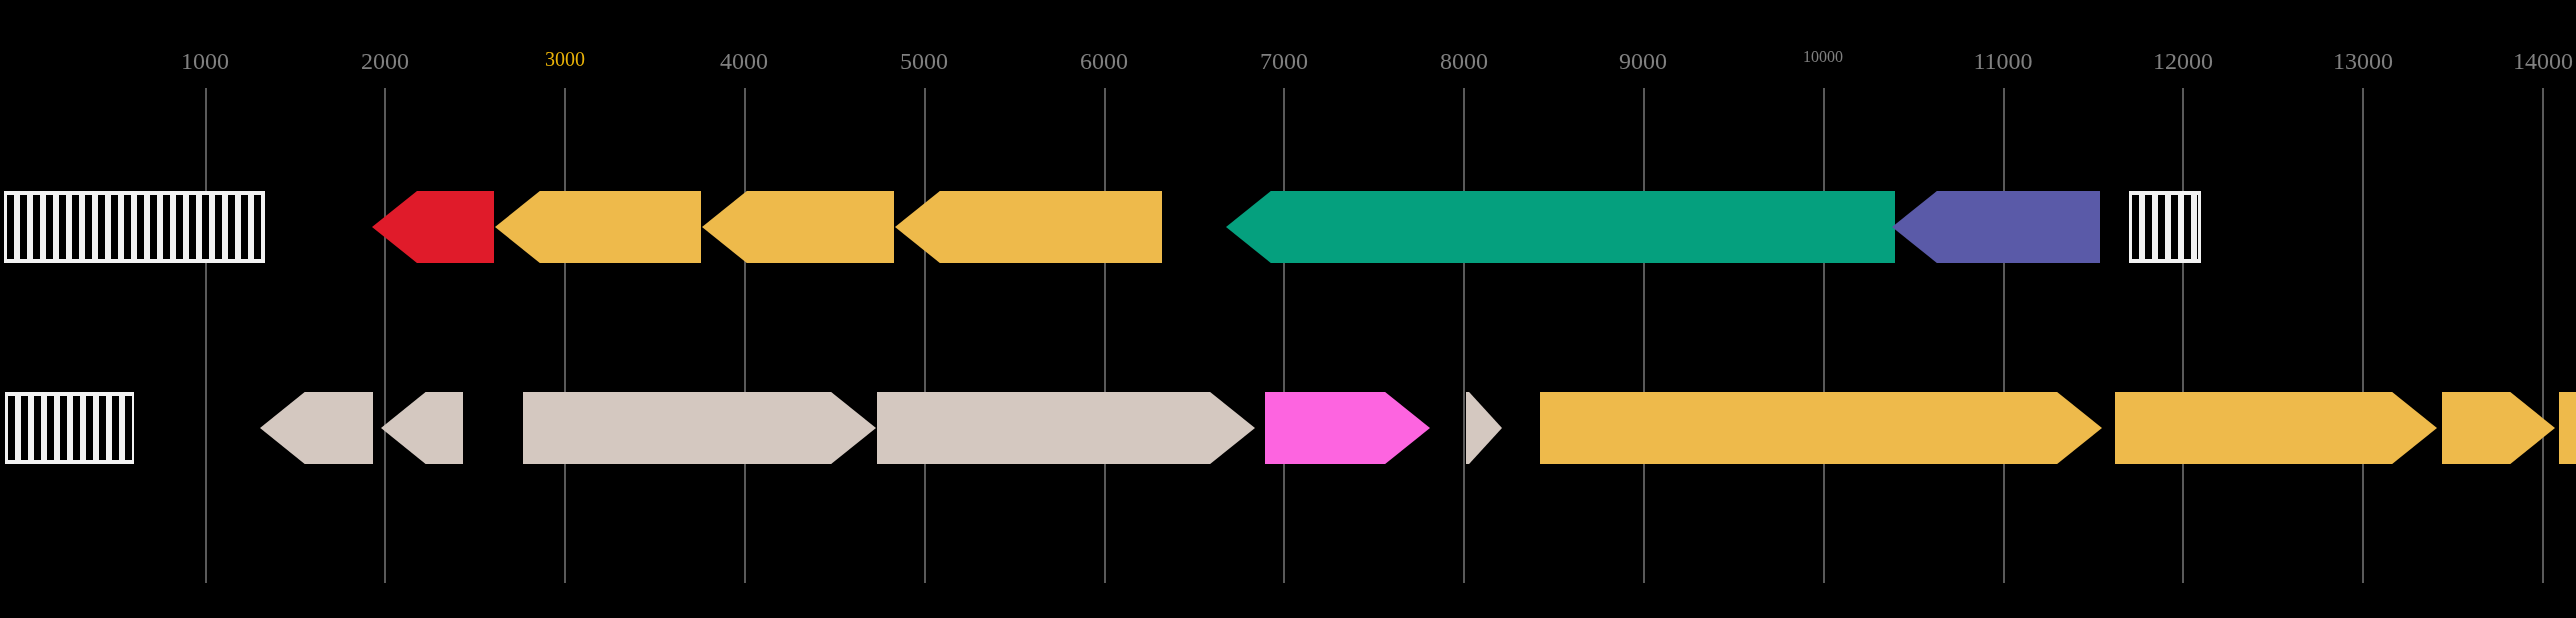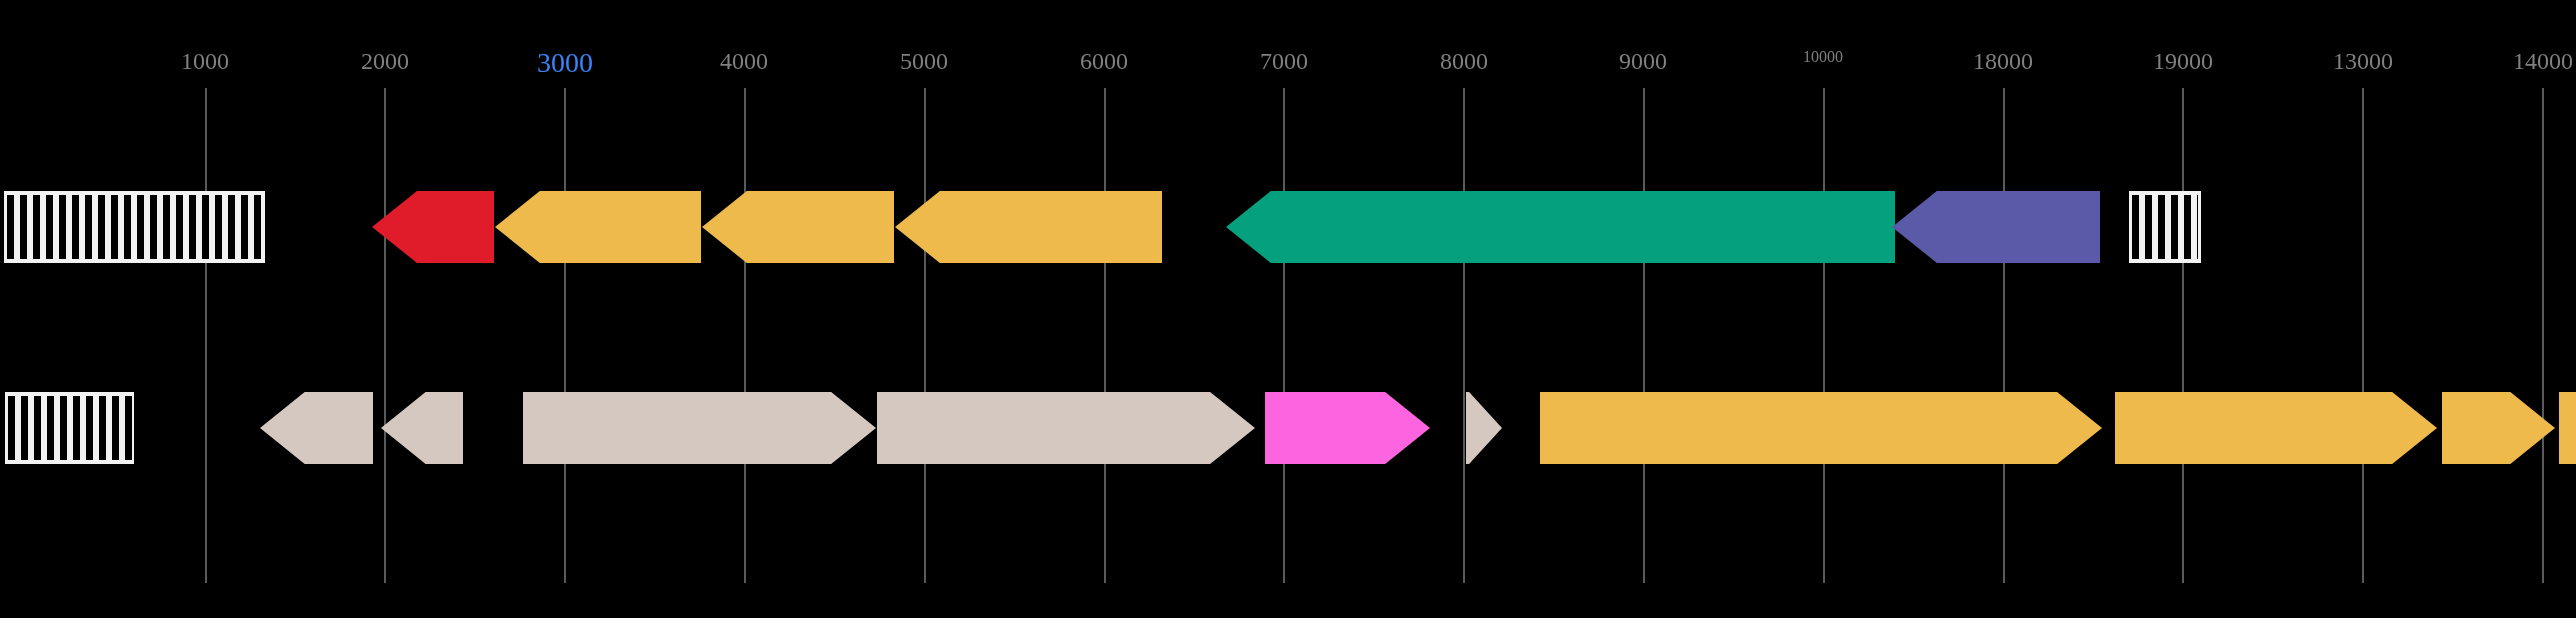--- a/index.html
+++ b/index.html
@@ -66,39 +66,39 @@
 <body>
 
 <div id="canvas">
 
   <div class="axis-layer" id="axis-layer">
       <div class="tick-line" style="left: 205px; top: 88px; height: 495px; background: rgb(90, 90, 90);"></div>
       <div class="tick-label" style="left: 205px; top: 49px; color: rgb(128, 128, 128); font-size: 24px;">1000</div>
       <div class="tick-line" style="left: 384px; top: 88px; height: 495px; background: rgb(90, 90, 90);"></div>
       <div class="tick-label" style="left: 385px; top: 49px; color: rgb(128, 128, 128); font-size: 24px;">2000</div>
       <div class="tick-line" style="left: 564px; top: 88px; height: 495px; background: rgb(90, 90, 90);"></div>
-      <div class="tick-label" style="left: 565px; top: 49px; color: #3b82f6; font-size: 28px;">3000</div>
+      <div class="tick-label" style="left: 565px; top: 49px; color: #eab308; font-size: 20px;">3000</div>
       <div class="tick-line" style="left: 744px; top: 88px; height: 495px; background: rgb(90, 90, 90);"></div>
       <div class="tick-label" style="left: 744px; top: 49px; color: rgb(128, 128, 128); font-size: 24px;">4000</div>
       <div class="tick-line" style="left: 924px; top: 88px; height: 495px; background: rgb(90, 90, 90);"></div>
       <div class="tick-label" style="left: 924px; top: 49px; color: rgb(128, 128, 128); font-size: 24px;">5000</div>
       <div class="tick-line" style="left: 1104px; top: 88px; height: 495px; background: rgb(90, 90, 90);"></div>
       <div class="tick-label" style="left: 1104px; top: 49px; color: rgb(128, 128, 128); font-size: 24px;">6000</div>
       <div class="tick-line" style="left: 1283px; top: 88px; height: 495px; background: rgb(90, 90, 90);"></div>
       <div class="tick-label" style="left: 1284px; top: 49px; color: rgb(128, 128, 128); font-size: 24px; text-align: center;">7000</div>
       <div class="tick-line" style="left: 1463px; top: 88px; height: 495px; background: rgb(90, 90, 90);"></div>
       <div class="tick-label" style="left: 1464px; top: 49px; color: rgb(128, 128, 128); font-size: 24px;">8000</div>
       <div class="tick-line" style="left: 1643px; top: 88px; height: 495px; background: rgb(90, 90, 90);"></div>
       <div class="tick-label" style="left: 1643px; top: 49px; color: rgb(128, 128, 128); font-size: 24px;">9000</div>
       <div class="tick-line" style="left: 1823px; top: 88px; height: 495px; background: rgb(90, 90, 90);"></div>
       <div class="tick-label" style="left: 1823px; top: 49px; color: rgb(128, 128, 128); font-size: 16px;">10000</div>
       <div class="tick-line" style="left: 2003px; top: 88px; height: 495px; background: rgb(90, 90, 90);"></div>
-      <div class="tick-label" style="left: 2003px; top: 49px; color: rgb(128, 128, 128); font-size: 24px;">18000</div>
+      <div class="tick-label" style="left: 2003px; top: 49px; color: rgb(128, 128, 128); font-size: 24px;">11000</div>
       <div class="tick-line" style="left: 2182px; top: 88px; height: 495px; background: rgb(90, 90, 90);"></div>
-      <div class="tick-label" style="left: 2183px; top: 49px; color: rgb(128, 128, 128); font-size: 24px;">19000</div>
+      <div class="tick-label" style="left: 2183px; top: 49px; color: rgb(128, 128, 128); font-size: 24px;">12000</div>
       <div class="tick-line" style="left: 2362px; top: 88px; height: 495px; background: rgb(90, 90, 90);"></div>
       <div class="tick-label" style="left: 2363px; top: 49px; color: rgb(128, 128, 128); font-size: 24px;">13000</div>
       <div class="tick-line" style="left: 2542px; top: 88px; height: 495px; background: rgb(90, 90, 90);"></div>
       <div class="tick-label" style="left: 2543px; top: 49px; color: rgb(128, 128, 128); font-size: 24px;">14000</div>
     </div>
 
   <div class="track" id="track-0" style="top: 191px; height: 72px;">
       <div class="hatch-box" style="left: 4.1px; width: 261px;">
         <div class="hatch-inner"></div>
       </div>

